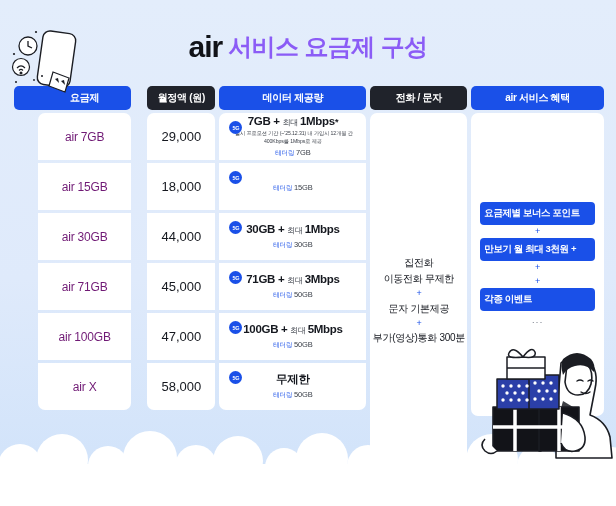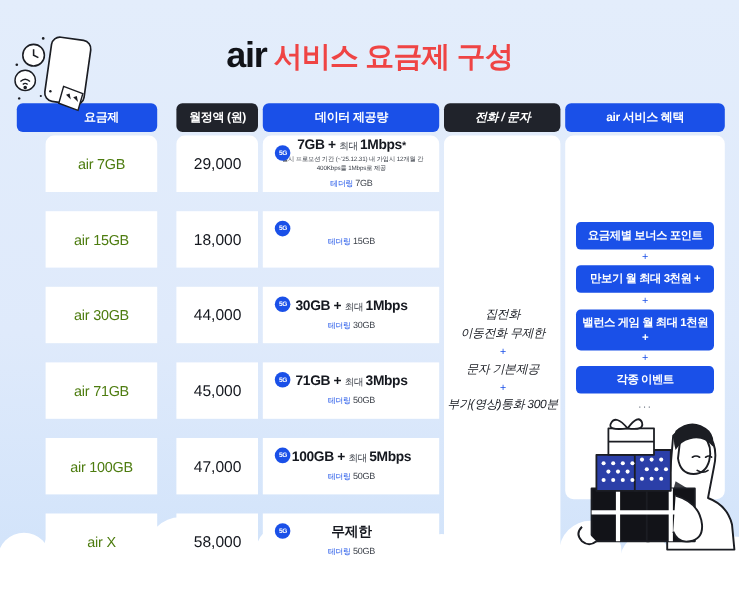--- a/index.html
+++ b/index.html
@@ -37,21 +37,21 @@
     font-size: 30px;
     font-weight: bold;
     letter-spacing: -1px;
     color: #111318;
     vertical-align: middle;
     font-family: Liberation Sans, sans-serif;
   }
   #title-text {
     font-size: 24px;
     font-weight: bold;
-    color: #ef4444;
+    color: #8b5cf6;
     vertical-align: middle;
     letter-spacing: -0.6px;
     margin-left: 6px;
   }
 
   
   #phone-illo {
     position: absolute;
     left: 6px; top: 18px;
     width: 92px; height: 82px;
@@ -91,51 +91,51 @@
     align-items: center;
     justify-content: center;
     letter-spacing: -0.3px;
   }
   .th.blue { background: #1a50e8; }
   .th.dark { background: #20232b; }
 
   .col-plan  { width: 128px; padding-left: 24px; }
   .col-price { width: 76px; margin-left: 12px; }
   .col-data  { width: 164px; }
-  .col-voice { width: 108px; font-style: italic; }
+  .col-voice { width: 108px; }
   .col-bonus { width: 148px; }
 
   .tbody {
     display: flex;
     gap: 4px;
     align-items: stretch;
   }
 
   .stack {
     display: flex;
     flex-direction: column;
-    gap: 16px;
+    gap: 3px;
   }
 
   .cell {
     background: #ffffff;
     display: flex;
     align-items: center;
     justify-content: center;
     flex-direction: column;
   }
   .cell.r-top    { border-radius: 7px 7px 0 0; }
   .cell.r-bottom { border-radius: 0 0 7px 7px; }
   .cell.r-all    { border-radius: 7px; }
 
   .row-h { height: 47px; }
 
   .plan-name {
     font-size: 12px;
-    color: #4d7c0f;
+    color: #701a75;
     font-weight: normal;
     letter-spacing: -0.2px;
   }
   .price-val {
     font-size: 13px;
     color: #15181f;
     font-weight: normal;
   }
 
   
@@ -203,21 +203,20 @@
   .bonus-cell {
     padding: 8px 9px;
     justify-content: center;
   }
   .chip {
     background: #1a50e8;
     color: #ffffff;
     border-radius: 4px;
     font-size: 9.5px;
     font-weight: bold;
-    text-align: center;
     padding: 5px 4px;
     width: 100%;
     letter-spacing: -0.4px;
   }
   .chip-plus {
     color: #1a50e8;
     font-size: 9px;
     line-height: 1.5;
     text-align: center;
     width: 100%;
@@ -453,21 +452,20 @@
         <div>부가(영상)통화 300분</div>
       </div>
     </div>
 
     <div class="stack col-bonus">
       <div class="cell r-all bonus-cell" style="height:303px;">
         <div class="chip">요금제별 보너스 포인트</div>
         <div class="chip-plus">+</div>
         <div class="chip">만보기 월 최대 3천원 +</div>
         <div class="chip-plus">+</div>
-        <div class="chip">밸런스 게임 월 최대 1천원 +</div>
         <div class="chip-plus">+</div>
         <div class="chip">각종 이벤트</div>
         <div class="ellipsis">···</div>
       </div>
     </div>
 
   </div>
 </div>
 
 </body></html>

